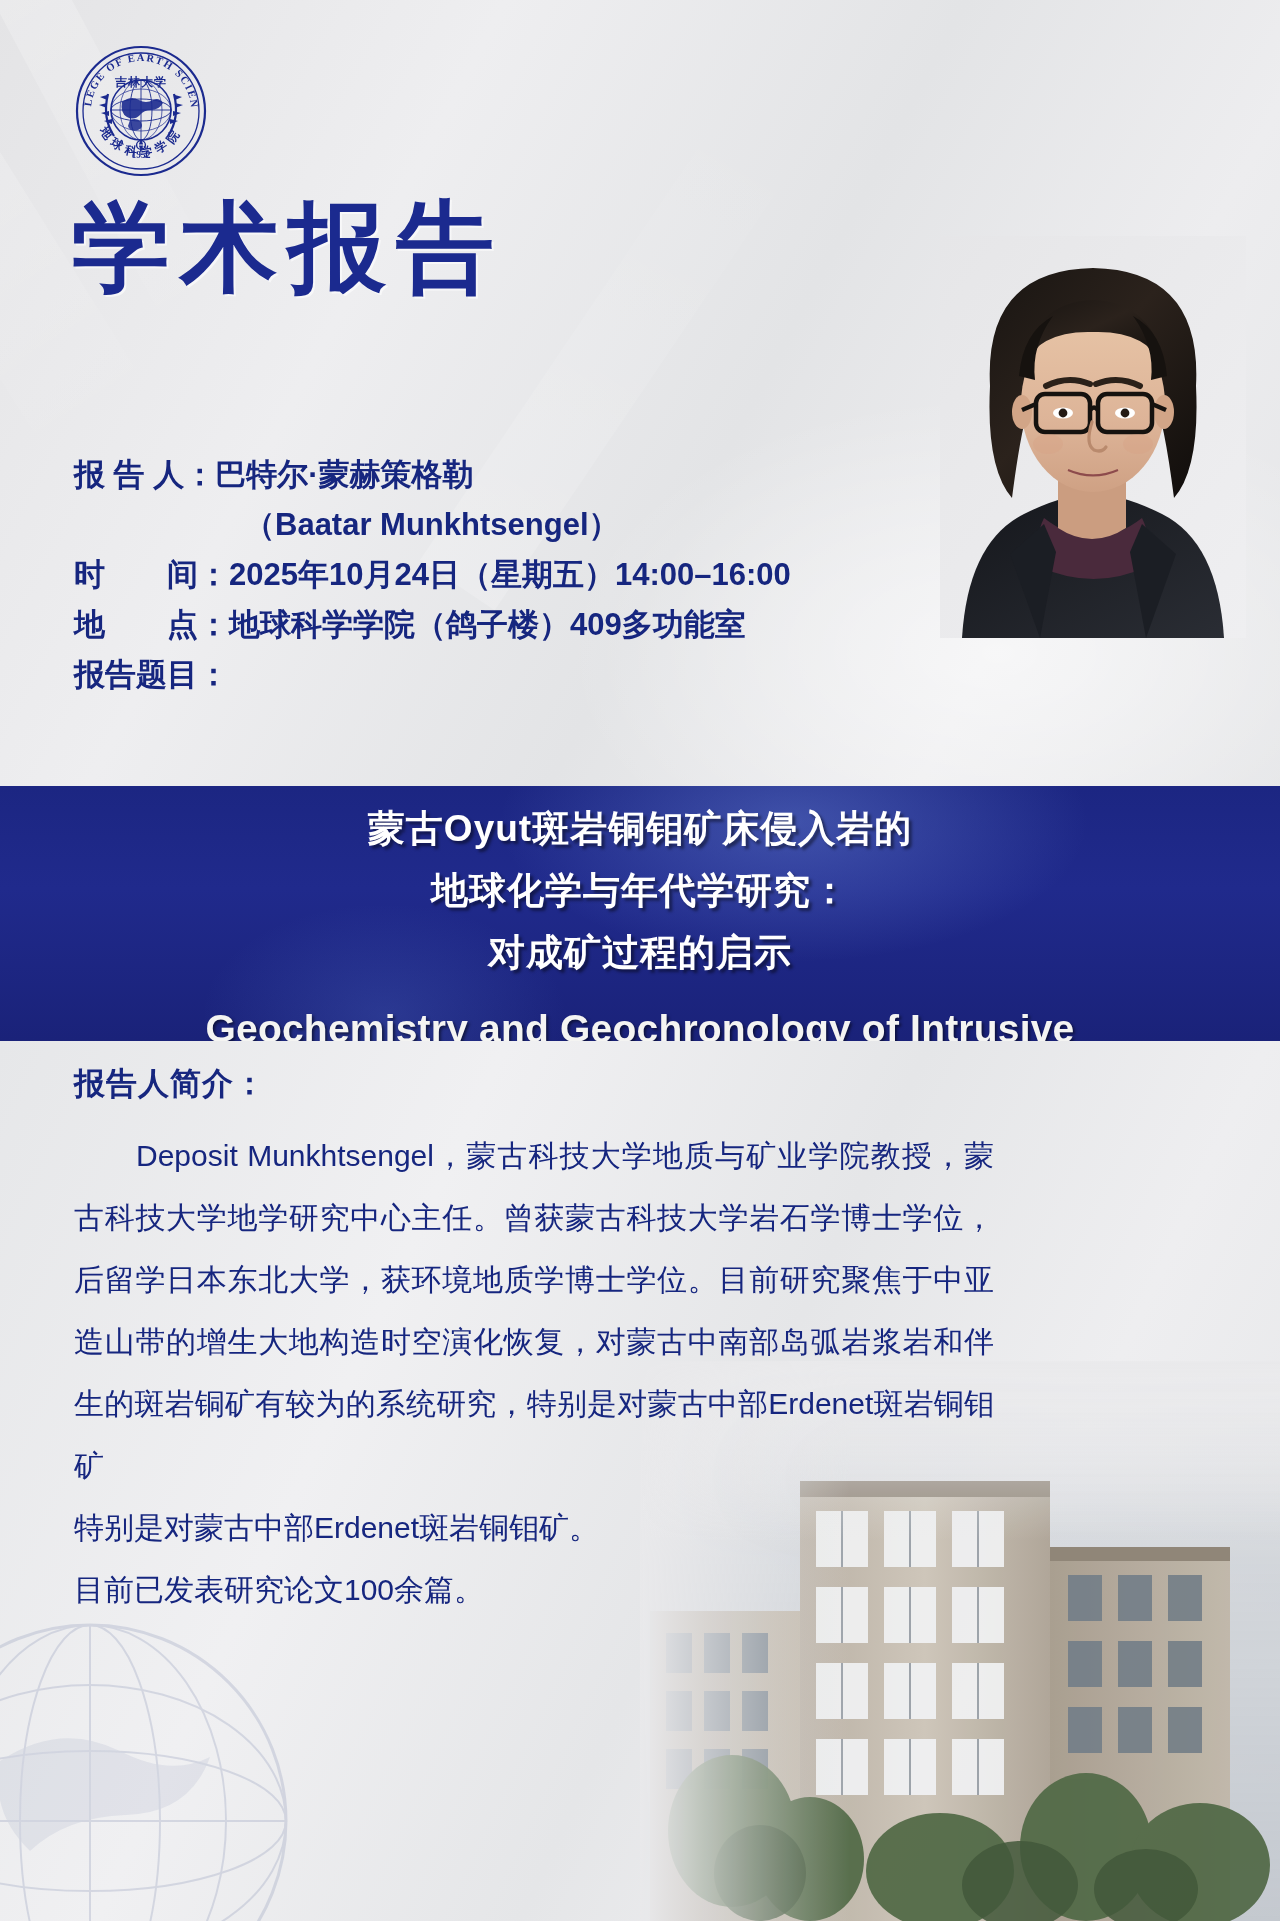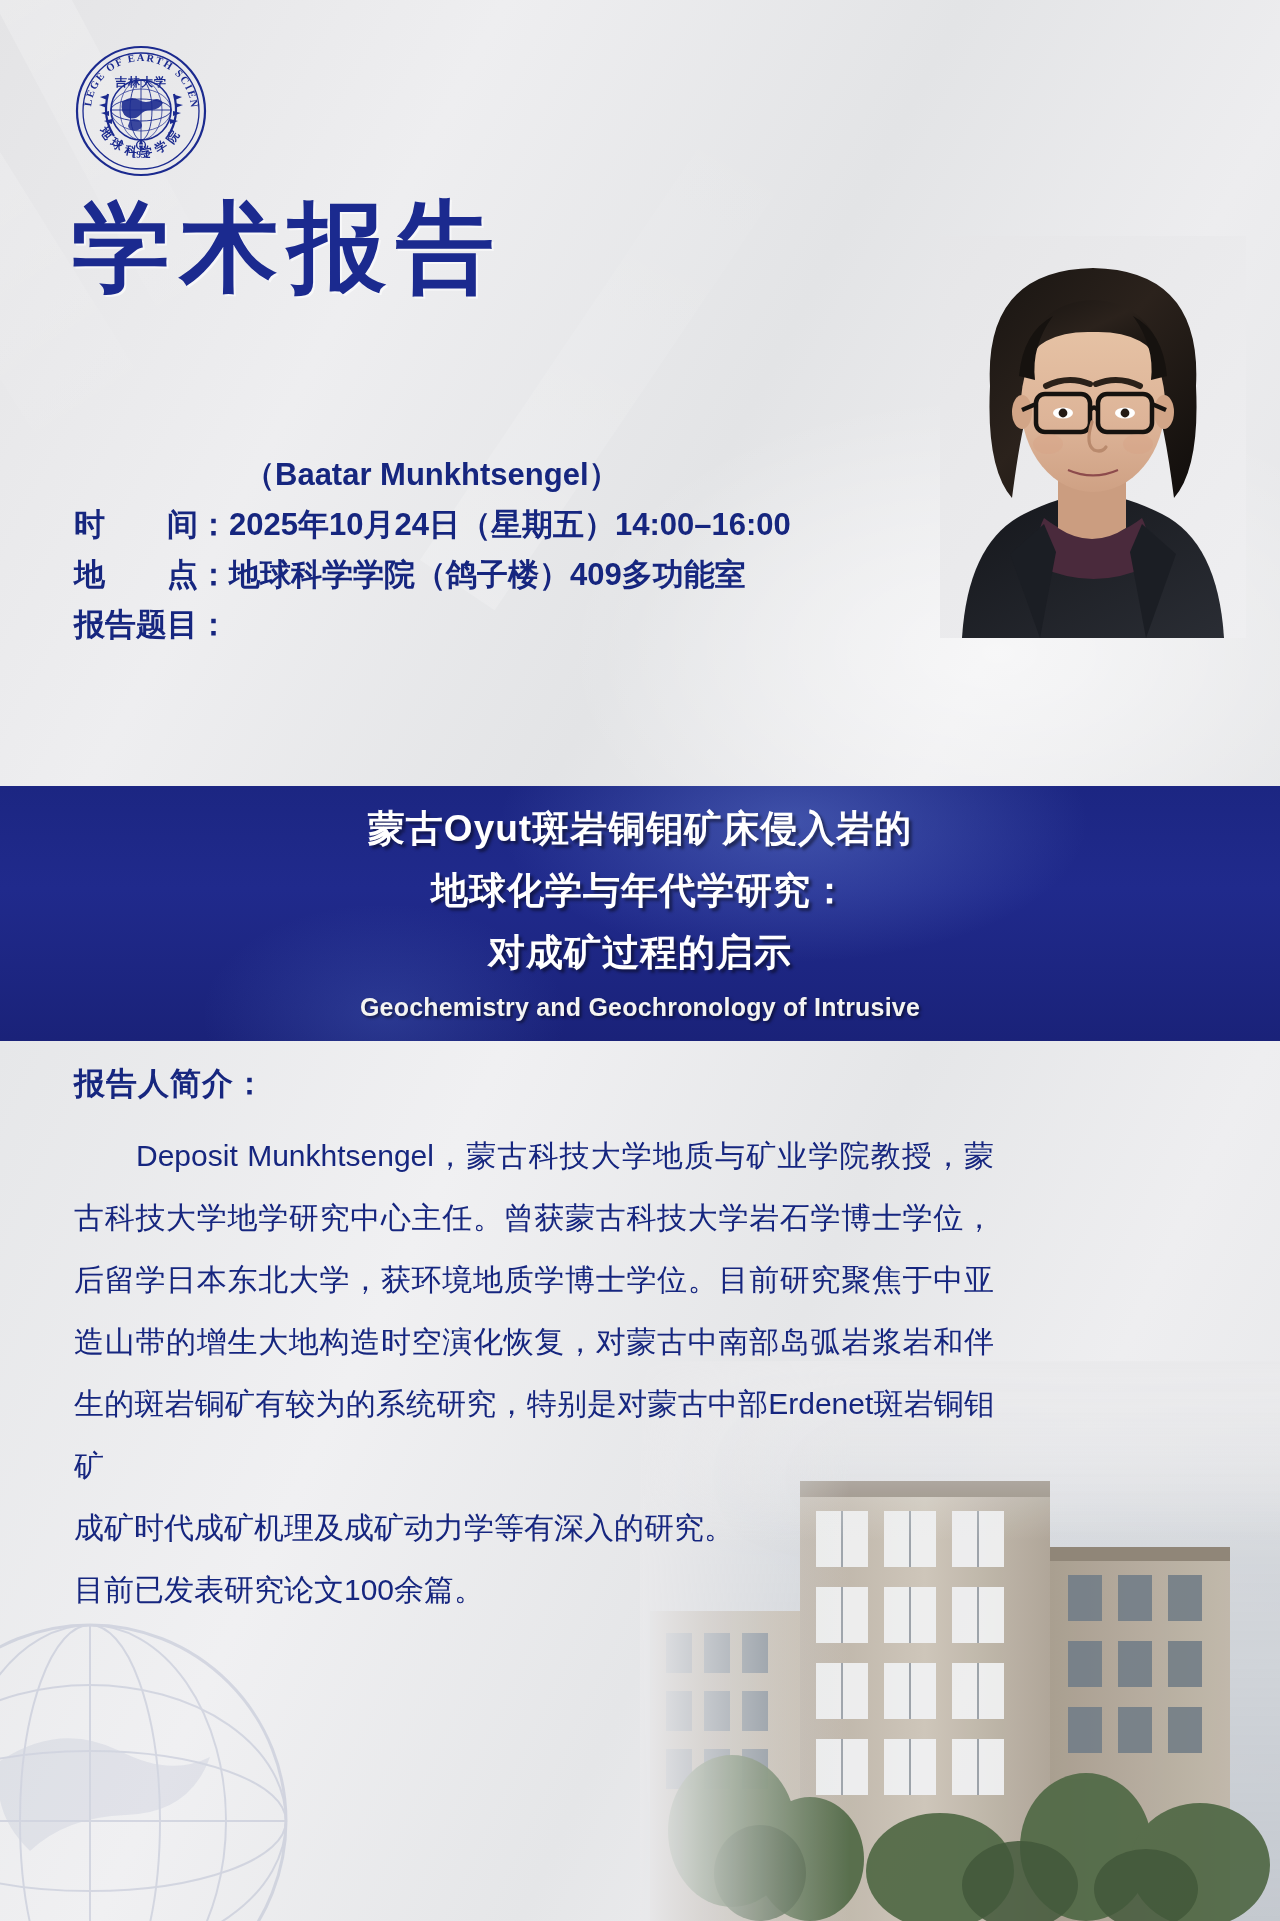--- a/index.html
+++ b/index.html
@@ -75,25 +75,26 @@
   .banner-cn{
     color:#fff;font-weight:bold;
     font-size:37px;line-height:62px;
     text-align:center;
     letter-spacing:1px;
     text-shadow:3px 3px 3px rgba(0,0,0,.45);
     white-space:nowrap;
   }
   .banner-en{
     color:#f4f4f2;font-weight:bold;
-    font-size:25px;line-height:47px;
+    font-size:39px;line-height:47px;
     text-align:center;
     letter-spacing:.2px;
     text-shadow:2px 2px 3px rgba(0,0,0,.5);
     white-space:nowrap;
+    margin-top:21px;
   }
 
   
   .bio{
     position:absolute;left:0;right:0;top:1041px;bottom:0;
     background:
       linear-gradient(115deg,#e6e7e9 0%, #f0f0f2 30%, #e5e6e8 55%, #eeeef0 75%, #e4e5e7 100%);
     overflow:hidden;
   }
   .bio-head{
@@ -176,20 +177,23 @@
 
       <circle cx="67" cy="101" r="4.4" fill="none" stroke="#1b2a8f" stroke-width="1.4"></circle>
       <path d="M67,95 l2,5 l-2,2 l-2,-2z M67,107 l2,-5 l-2,-2 l-2,2z" fill="#1b2a8f"></path>
       <text x="67" y="114" text-anchor="middle" font-size="9.5" font-weight="bold" fill="#1b2a8f" font-family="Liberation Serif, serif">1952</text>
     </svg>
   </div>
 
   <div class="main-title">学术报告</div>
 
   <div class="info">
+    <div class="info-row">
+      <span class="lab">报 告 人：</span><span>巴特尔·蒙赫策格勒</span>
+    </div>
     <div class="info-row indent">
       <span class="eng">（Baatar Munkhtsengel）</span>
     </div>
     <div class="info-row">
       <span class="lab">时　　间：</span><span>2025年10月24日（星期五）14:00–16:00</span>
     </div>
     <div class="info-row">
       <span class="lab">地　　点：</span><span>地球科学学院（鸽子楼）409多功能室</span>
     </div>
     <div class="info-row">
@@ -288,21 +292,21 @@
         <line x1="14" y1="210" x2="406" y2="210" stroke="#8d97b8" stroke-width="2"></line>
         <line x1="210" y1="14" x2="210" y2="406" stroke="#8d97b8" stroke-width="2"></line>
         <path d="M120,150 q60,-40 120,-10 q50,26 90,6 q-20,56 -84,58 q-60,2 -96,36 q-40,-38 -30,-90z" fill="#8d97b8" opacity=".55"></path>
       </svg>
     </div>
 
     <div class="bio-head">报告人简介：</div>
 
     <div class="bio-body">
       <p class="first">Deposit Munkhtsengel，蒙古科技大学地质与矿业学院教授，蒙古科技大学地学研究中心主任。曾获蒙古科技大学岩石学博士学位，后留学日本东北大学，获环境地质学博士学位。目前研究聚焦于中亚造山带的增生大地构造时空演化恢复，对蒙古中南部岛弧岩浆岩和伴生的斑岩铜矿有较为的系统研究，特别是对蒙古中部Erdenet斑岩铜钼矿</p>
-      <p>成矿时代成矿机理及成矿动力学等有深入的研究。</p>
+      <p>特别是对蒙古中部Erdenet斑岩铜钼矿。</p>
       <p>目前已发表研究论文100余篇。</p>
     </div>
 
     <div class="building">
       <svg viewBox="0 0 640 560" xmlns="http://www.w3.org/2000/svg">
         <defs>
           <linearGradient id="skyG" x1="0" y1="0" x2="0" y2="1">
             <stop offset="0%" stop-color="#d8dade" stop-opacity="0"></stop>
             <stop offset="35%" stop-color="#cfd3d8" stop-opacity=".85"></stop>
             <stop offset="100%" stop-color="#c3c8cf"></stop>

